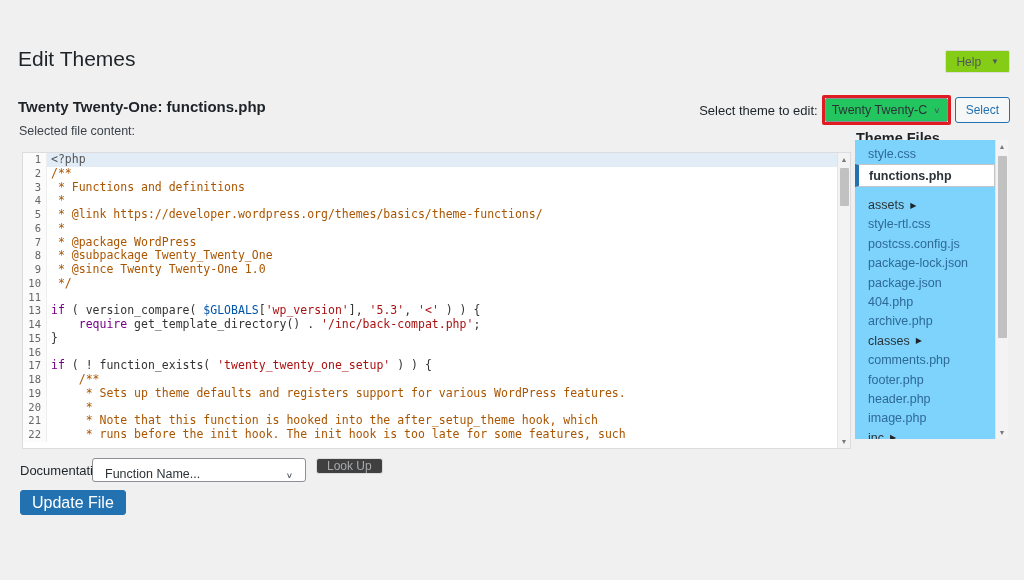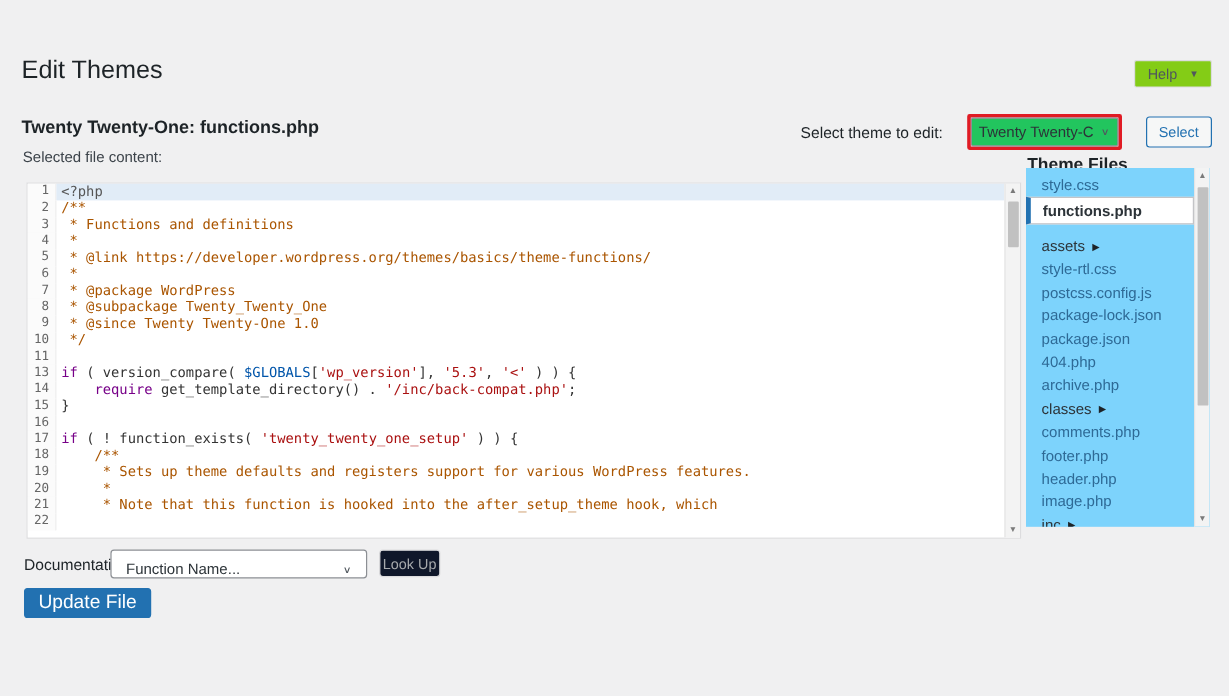--- a/index.html
+++ b/index.html
@@ -24,21 +24,21 @@
   h1.page-title {
     position:absolute; left:18px; top:47px;
     font-size:21px; font-weight:400; color:#1d2327;
   }
   h2.page-subtitle {
     position:absolute; left:18px; top:98px;
     font-size:15px; font-weight:700; color:#1d2327;
   }
   .theme-select-group {
     position:absolute; top:95px; right:14px;
-    display:flex; align-items:center; gap:20px;
+    display:flex; align-items:center; gap:4px;
   }
   .theme-select-label { font-size:13px; color:#1d2327; }
   .red-highlight {
     border:3px solid #e01b24; border-radius:2px; display:inline-block;
   }
   .fake-select {
     height:24px; min-width:94px; background:#22c55e;
     border:1px solid #8c8f94; border-radius:2px;
     display:flex; align-items:center; justify-content:space-between;
     padding:0 6px; font-size:12.5px; color:#2c3338; cursor:pointer;
@@ -117,22 +117,22 @@
     position:absolute; left:20px; top:463px; font-size:13px; color:#1d2327;
   }
   .doc-select {
     position:absolute; left:92px; top:458px; width:214px; height:24px;
     background:#fff; border:1px solid #8c8f94; border-radius:3px;
     display:flex; align-items:flex-end; justify-content:space-between;
     padding:0 12px; font-size:12.5px; color:#2c3338; cursor:pointer;
   }
   .doc-select .chev { font-size:10px; color:#50575e; transform:scaleY(.8); }
   .lookup-btn {
-    position:absolute; left:316px; top:458px; height:23px; padding:0 2px;
-    background:#0f172a; border:1px solid #dcdcde; border-radius:3px;
+    position:absolute; left:316px; top:458px; height:16px; padding:0 10px;
+    background:#404040; border:1px solid #dcdcde; border-radius:3px;
     color:#a7aaad; font-size:12px; cursor:default;
     font-family:"Liberation Sans", sans-serif;
   }
   .update-btn {
     position:absolute; left:20px; top:490px; height:25px; padding:0 11px;
     background:#2271b1; border:1px solid #2271b1; border-radius:3px;
     color:#fff; font-size:16px; cursor:pointer;
     font-family:"Liberation Sans", sans-serif;
   }
 </style>
@@ -175,21 +175,21 @@
       <div class="code-line"><div class="gutter">11</div><div class="code-text"></div></div>
       <div class="code-line"><div class="gutter">13</div><div class="code-text"><span class="tk-k">if</span><span class="tk-p"> ( version_compare( </span><span class="tk-v">$GLOBALS</span><span class="tk-p">[</span><span class="tk-s">'wp_version'</span><span class="tk-p">], </span><span class="tk-s">'5.3'</span><span class="tk-p">, </span><span class="tk-s">'&lt;'</span><span class="tk-p"> ) ) {</span></div></div>
       <div class="code-line"><div class="gutter">14</div><div class="code-text"><span class="tk-p">    </span><span class="tk-k">require</span><span class="tk-p"> get_template_directory() . </span><span class="tk-s">'/inc/back-compat.php'</span><span class="tk-p">;</span></div></div>
       <div class="code-line"><div class="gutter">15</div><div class="code-text"><span class="tk-p">}</span></div></div>
       <div class="code-line"><div class="gutter">16</div><div class="code-text"></div></div>
       <div class="code-line"><div class="gutter">17</div><div class="code-text"><span class="tk-k">if</span><span class="tk-p"> ( ! function_exists( </span><span class="tk-s">'twenty_twenty_one_setup'</span><span class="tk-p"> ) ) {</span></div></div>
       <div class="code-line"><div class="gutter">18</div><div class="code-text"><span class="tk-p">    </span><span class="tk-c">/**</span></div></div>
       <div class="code-line"><div class="gutter">19</div><div class="code-text"><span class="tk-p">    </span><span class="tk-c"> * Sets up theme defaults and registers support for various WordPress features.</span></div></div>
       <div class="code-line"><div class="gutter">20</div><div class="code-text"><span class="tk-p">    </span><span class="tk-c"> *</span></div></div>
       <div class="code-line"><div class="gutter">21</div><div class="code-text"><span class="tk-p">    </span><span class="tk-c"> * Note that this function is hooked into the after_setup_theme hook, which</span></div></div>
-      <div class="code-line"><div class="gutter">22</div><div class="code-text"><span class="tk-p">    </span></div></div>
+      <div class="code-line"><div class="gutter">22</div><div class="code-text"><span class="tk-p">    </span><span class="tk-c"> * runs before the init hook. The init hook is too late for some features, such</span></div></div>
     </div>
   <div class="vscroll">
     <div class="arrow up">▲</div>
     <div class="thumb" style="top:15px; height:38px;"></div>
     <div class="arrow down">▼</div>
   </div>
 </div>
 
 <div class="files-title">Theme Files</div>
 <div class="file-list-wrap">

